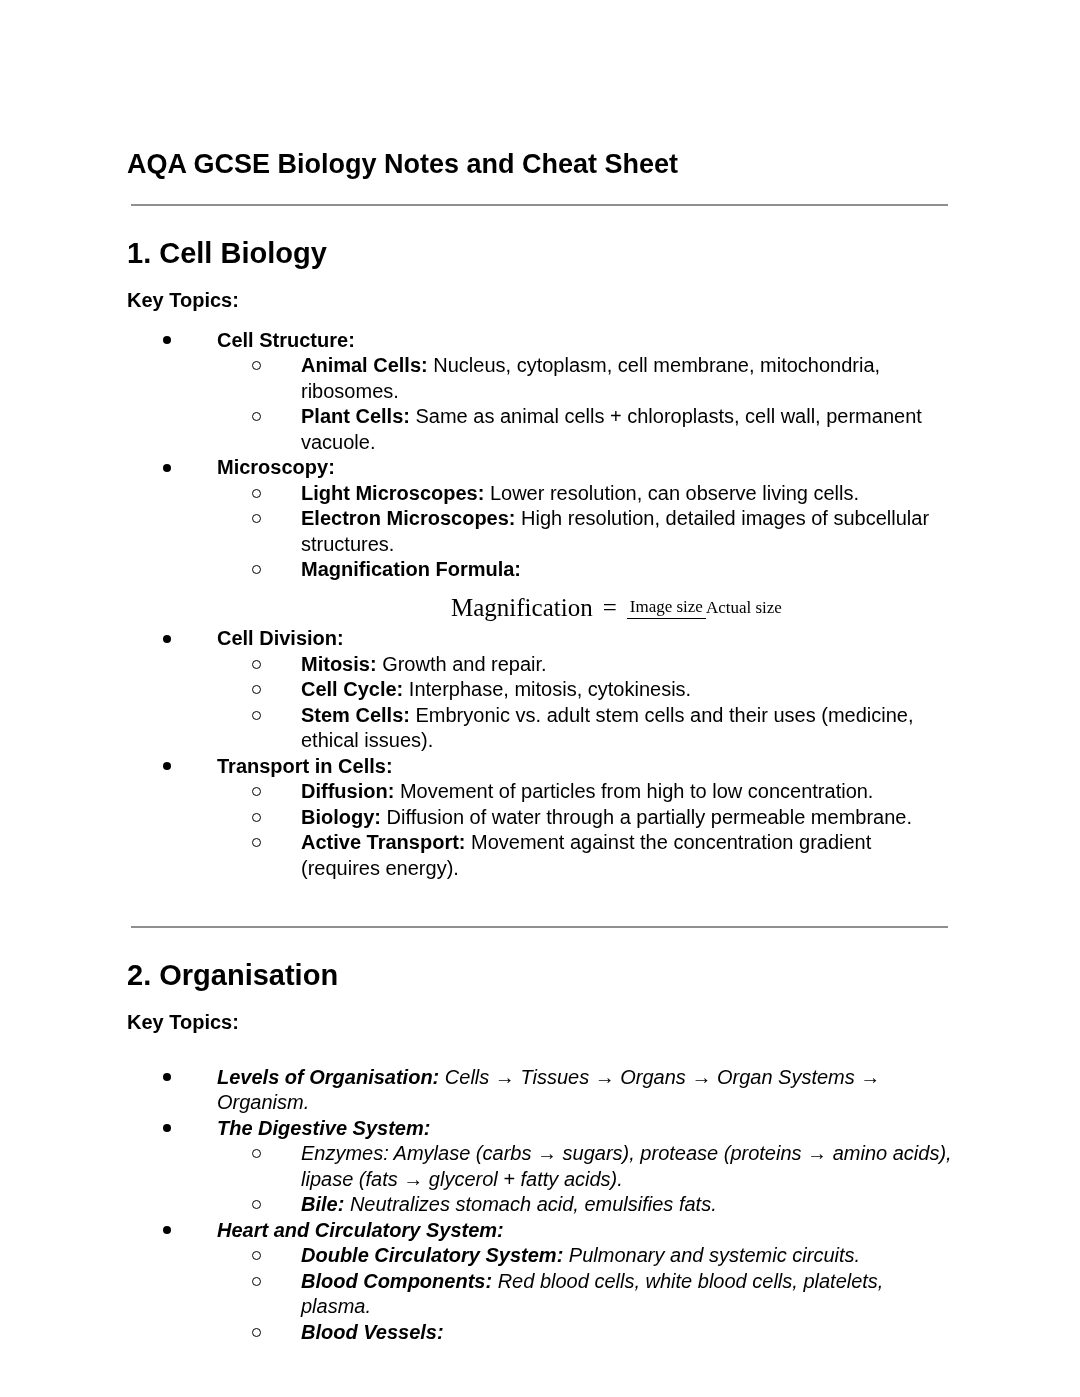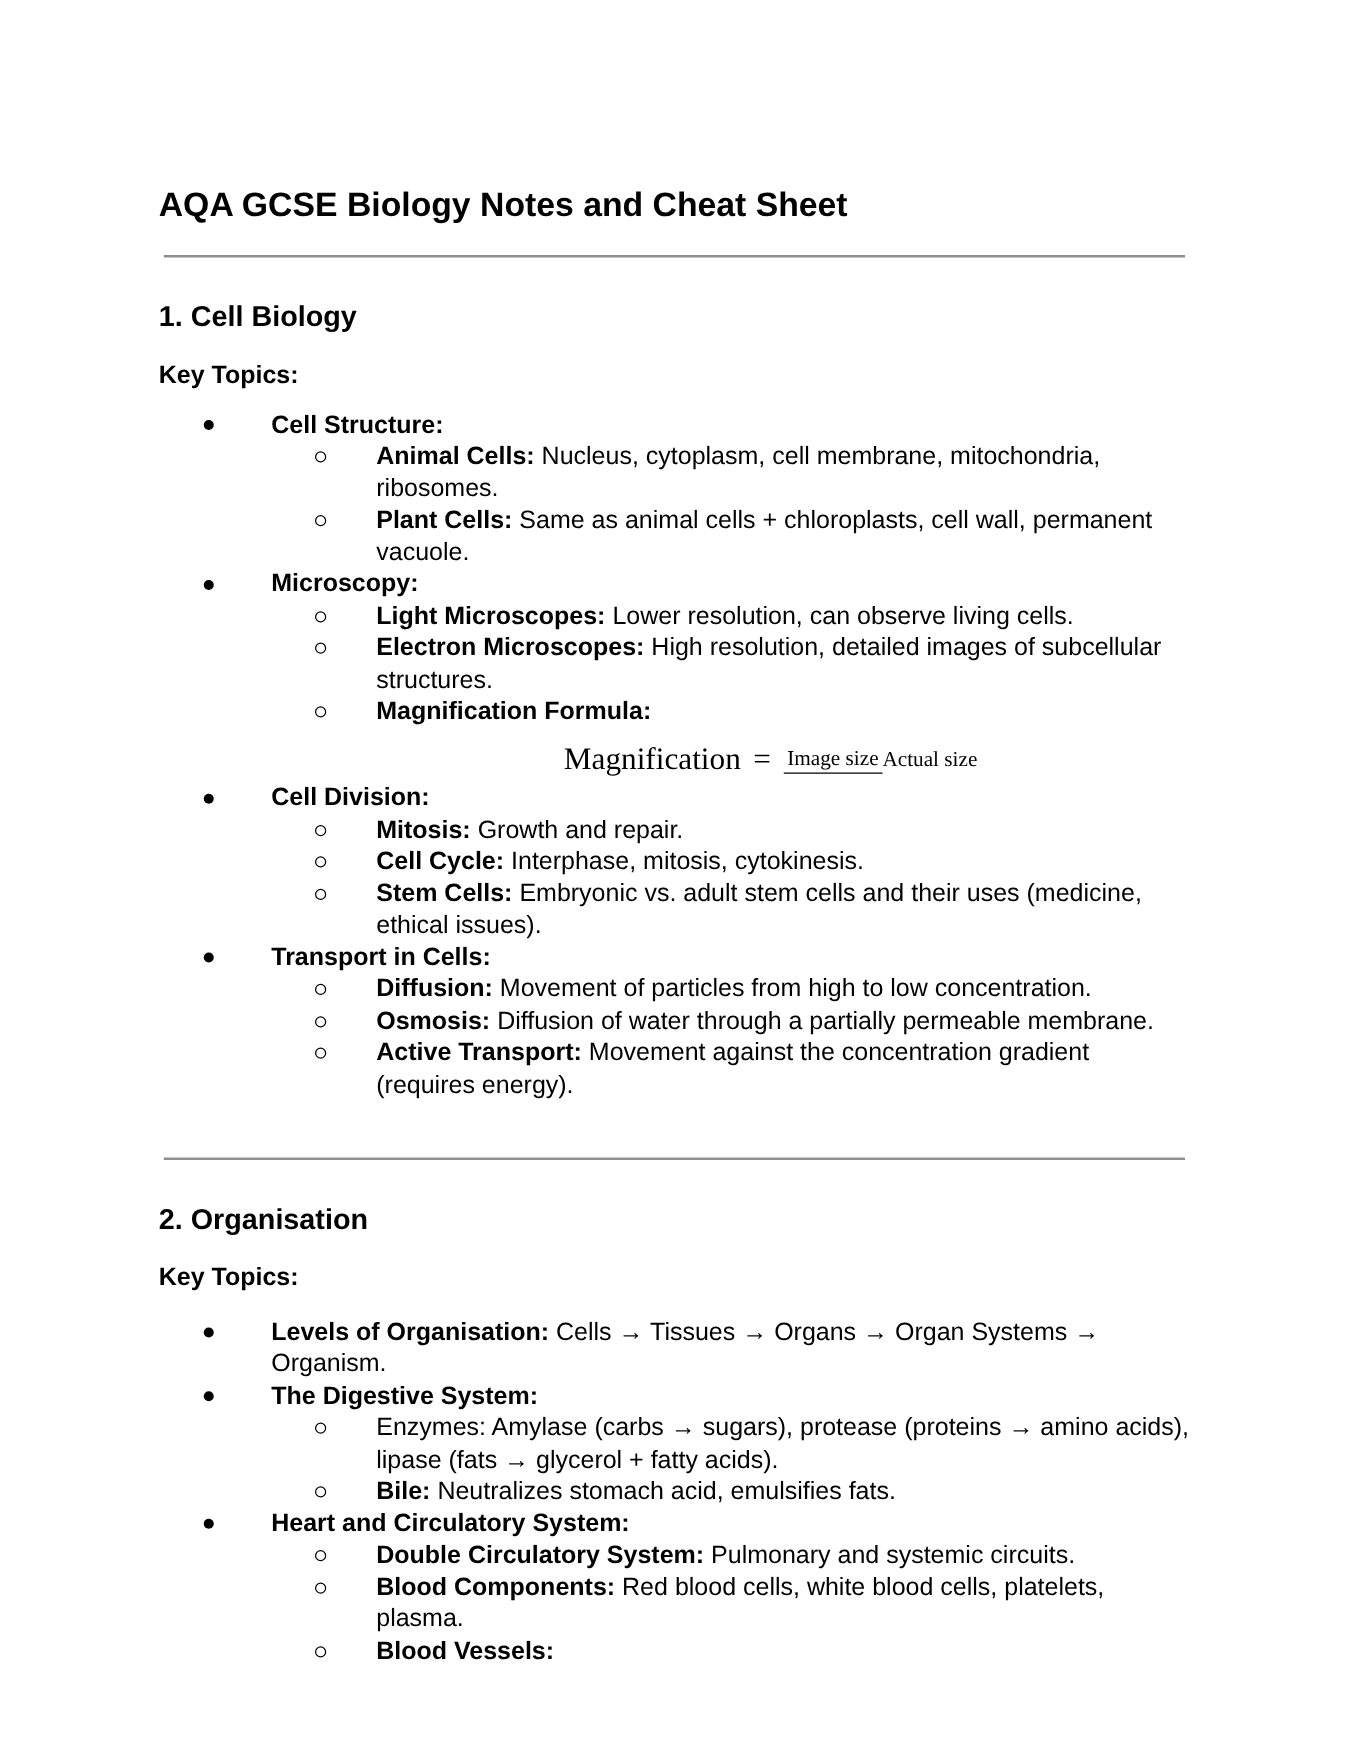--- a/index.html
+++ b/index.html
@@ -4,24 +4,24 @@
 <style>
   html, body { margin:0; padding:0; }
   body {
     width:1080px; height:1397px; background:#ffffff; overflow:hidden;
     font-family:"Liberation Sans", sans-serif; color:#000;
   }
   .page { padding:150px 125px 0 127px; }
   .doc-title { font-size:27px; font-weight:bold; line-height:28px; margin:0; }
   .divider { border:none; height:2px; background:#8f8f8f; width:817px; margin:26px 0 0 4px; }
   .section:nth-of-type(2) .divider { margin-top:45px; }
-  .section-heading { font-size:23px; font-weight:bold; line-height:30px; margin:32px 0 0 0; }
+  .section-heading { font-size:29px; font-weight:bold; line-height:30px; margin:32px 0 0 0; }
   .key-topics { font-size:20px; font-weight:bold; line-height:25.5px; margin:20px 0 0 0; }
   ul.topics { list-style:none; margin:14px 0 0 0; padding:0; font-size:20px; line-height:25.5px; }
-  .section:nth-of-type(2) ul.topics { margin-top:18px; }
+  .section:nth-of-type(2) ul.topics { margin-top:29px;font-style:italic; }
   ul.topics li { display:flex; align-items:flex-start;gap:24px; }
   .dot {
     flex:0 0 auto; width:8px; height:8px; border-radius:50%;
     background:#000; margin:8.5px 0 0 36px;
   }
   .circle {
     flex:0 0 auto; width:9px; height:9px; border-radius:50%; box-sizing:border-box;
     border:1.5px solid #000; background:transparent; margin:8px 0 0 35px;
   }
   .t-content { flex:1 1 auto; margin-left:22px; min-width:0; }
@@ -136,21 +136,21 @@
               <ul class="subtopics">
                 <li class="subtopic">
                   <span class="circle"></span>
                   <div class="s-content">
                     <div class="line"><span class="lbl">Diffusion:</span> <span class="txt">Movement of particles from high to low concentration.</span></div>
                   </div>
                 </li>
                 <li class="subtopic">
                   <span class="circle"></span>
                   <div class="s-content">
-                    <div class="line"><span class="lbl">Osmosis:</span> <span class="txt">Diffusion of water through a partially permeable membrane.</span></div>
+                    <div class="line"><span class="lbl">Biology:</span> <span class="txt">Diffusion of water through a partially permeable membrane.</span></div>
                   </div>
                 </li>
                 <li class="subtopic">
                   <span class="circle"></span>
                   <div class="s-content">
                     <div class="line"><span class="lbl">Active Transport:</span> <span class="txt">Movement against the concentration gradient (requires energy).</span></div>
                   </div>
                 </li>
               </ul>
             </div>

